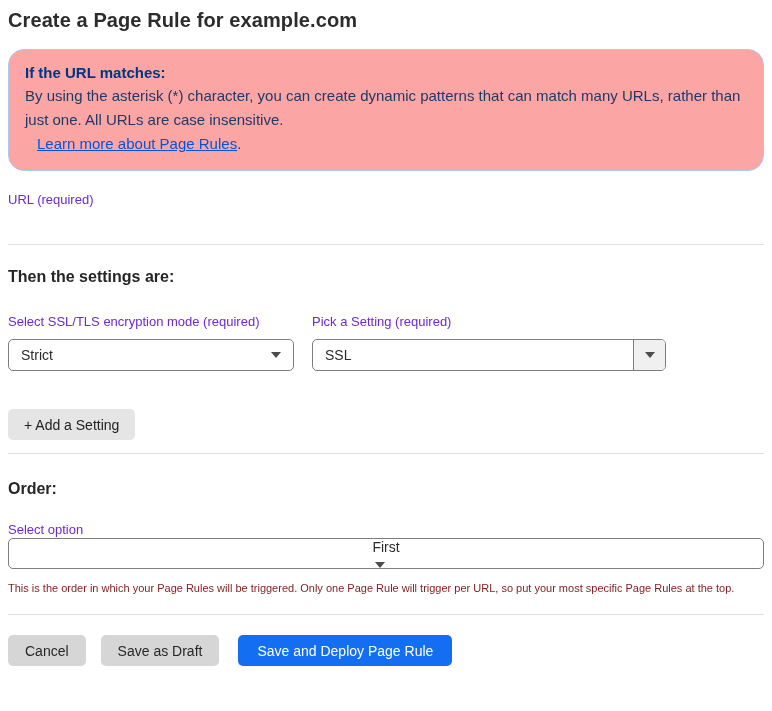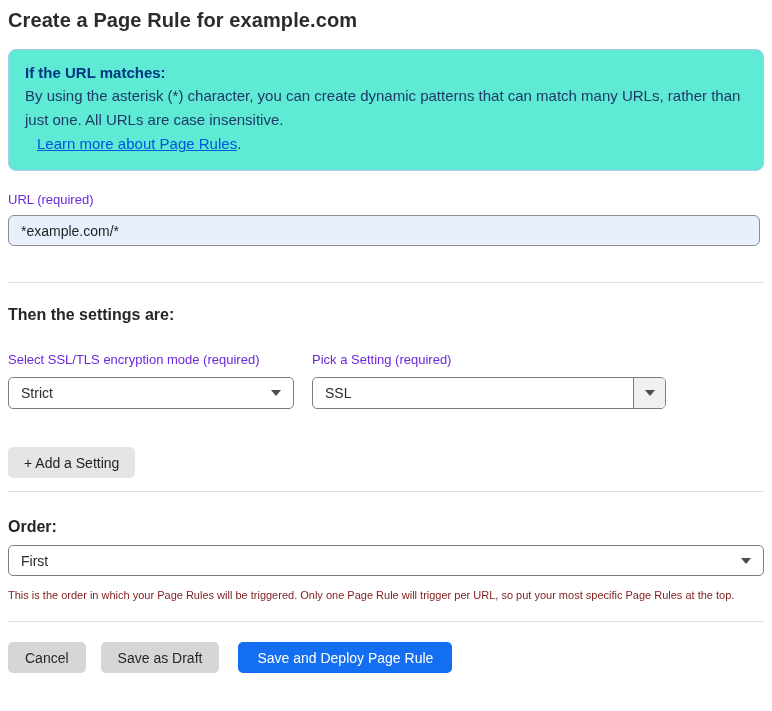--- a/index.html
+++ b/index.html
@@ -17,23 +17,23 @@
     font-size: 20px;
     line-height: 28px;
     font-weight: 700;
     color: #2c2c2c;
     letter-spacing: 0.1px;
   }
 
   
   .info-box {
     margin-top: 15px;
-    background: #5eead4;
+    background: #fca5a5;
     border: 1px solid #a9c9ee;
-    border-radius: 8px;
+    border-radius: 16px;
     padding: 12px 16px 14px 16px;
     color: #1f3a66;
   }
   .info-heading {
     font-size: 15px;
     font-weight: 700;
     color: #003681;
     line-height: 22px;
   }
   .info-body {
@@ -156,21 +156,21 @@
     border: none;
     border-radius: 5px;
     font-size: 14px;
     color: #222222;
     font-family: "Liberation Sans", "DejaVu Sans", sans-serif;
     cursor: pointer;
   }
 
   
   .order-select-label { margin-top: 23px; display: block; }
-  .order-select { width: 756px; margin-top: 8px; height: 31px; }
+  .order-select { width: 756px; margin-top: 0; height: 31px; flex-direction: column; }
   .order-help {
     margin-top: 8px;
     font-size: 11px;
     line-height: 22px;
     color: #7f1d1d;
     max-width: 750px;
   }
 
   
   .footer-buttons {
@@ -209,21 +209,20 @@
 
   <h1 class="page-title">Create a Page Rule for example.com</h1>
 
   <div class="info-box">
     <div class="info-heading">If the URL matches:</div>
     <div class="info-body">By using the asterisk (*) character, you can create dynamic patterns that can match many URLs, rather than just one. All URLs are case insensitive.</div>
     <div><a class="info-link">Learn more about Page Rules</a><span class="info-link-suffix">.</span></div>
   </div>
 
   <label class="field-label url-label" style="display:block;">URL (required)</label>
-  <input class="url-input" type="text" value="*example.com/*" style="">
 
   <hr class="divider divider-1">
 
   <h2 class="section-heading settings-heading">Then the settings are:</h2>
 
   <div class="selects-row">
     <div class="select-col select-col-2">
       <label class="field-label">Select SSL/TLS encryption mode (required)</label>
       <div class="select-box">
         <span class="select-value">Strict</span>
@@ -242,20 +241,21 @@
       </div>
     </div>
   </div>
 
   <button class="add-setting-btn">+ Add a Setting</button>
 
   <hr class="divider divider-2">
 
   <h2 class="section-heading order-heading">Order:</h2>
 
+  <label class="field-label order-select-label">Select option</label>
   <div class="select-box order-select">
     <span class="select-value">First</span>
     <span class="select-arrow-inline">
         <span class="caret"></span>
       </span>
   </div>
   <p class="order-help">This is the order in which your Page Rules will be triggered. Only one Page Rule will trigger per URL, so put your most specific Page Rules at the top.</p>
 
   <hr class="divider divider-3">
 

